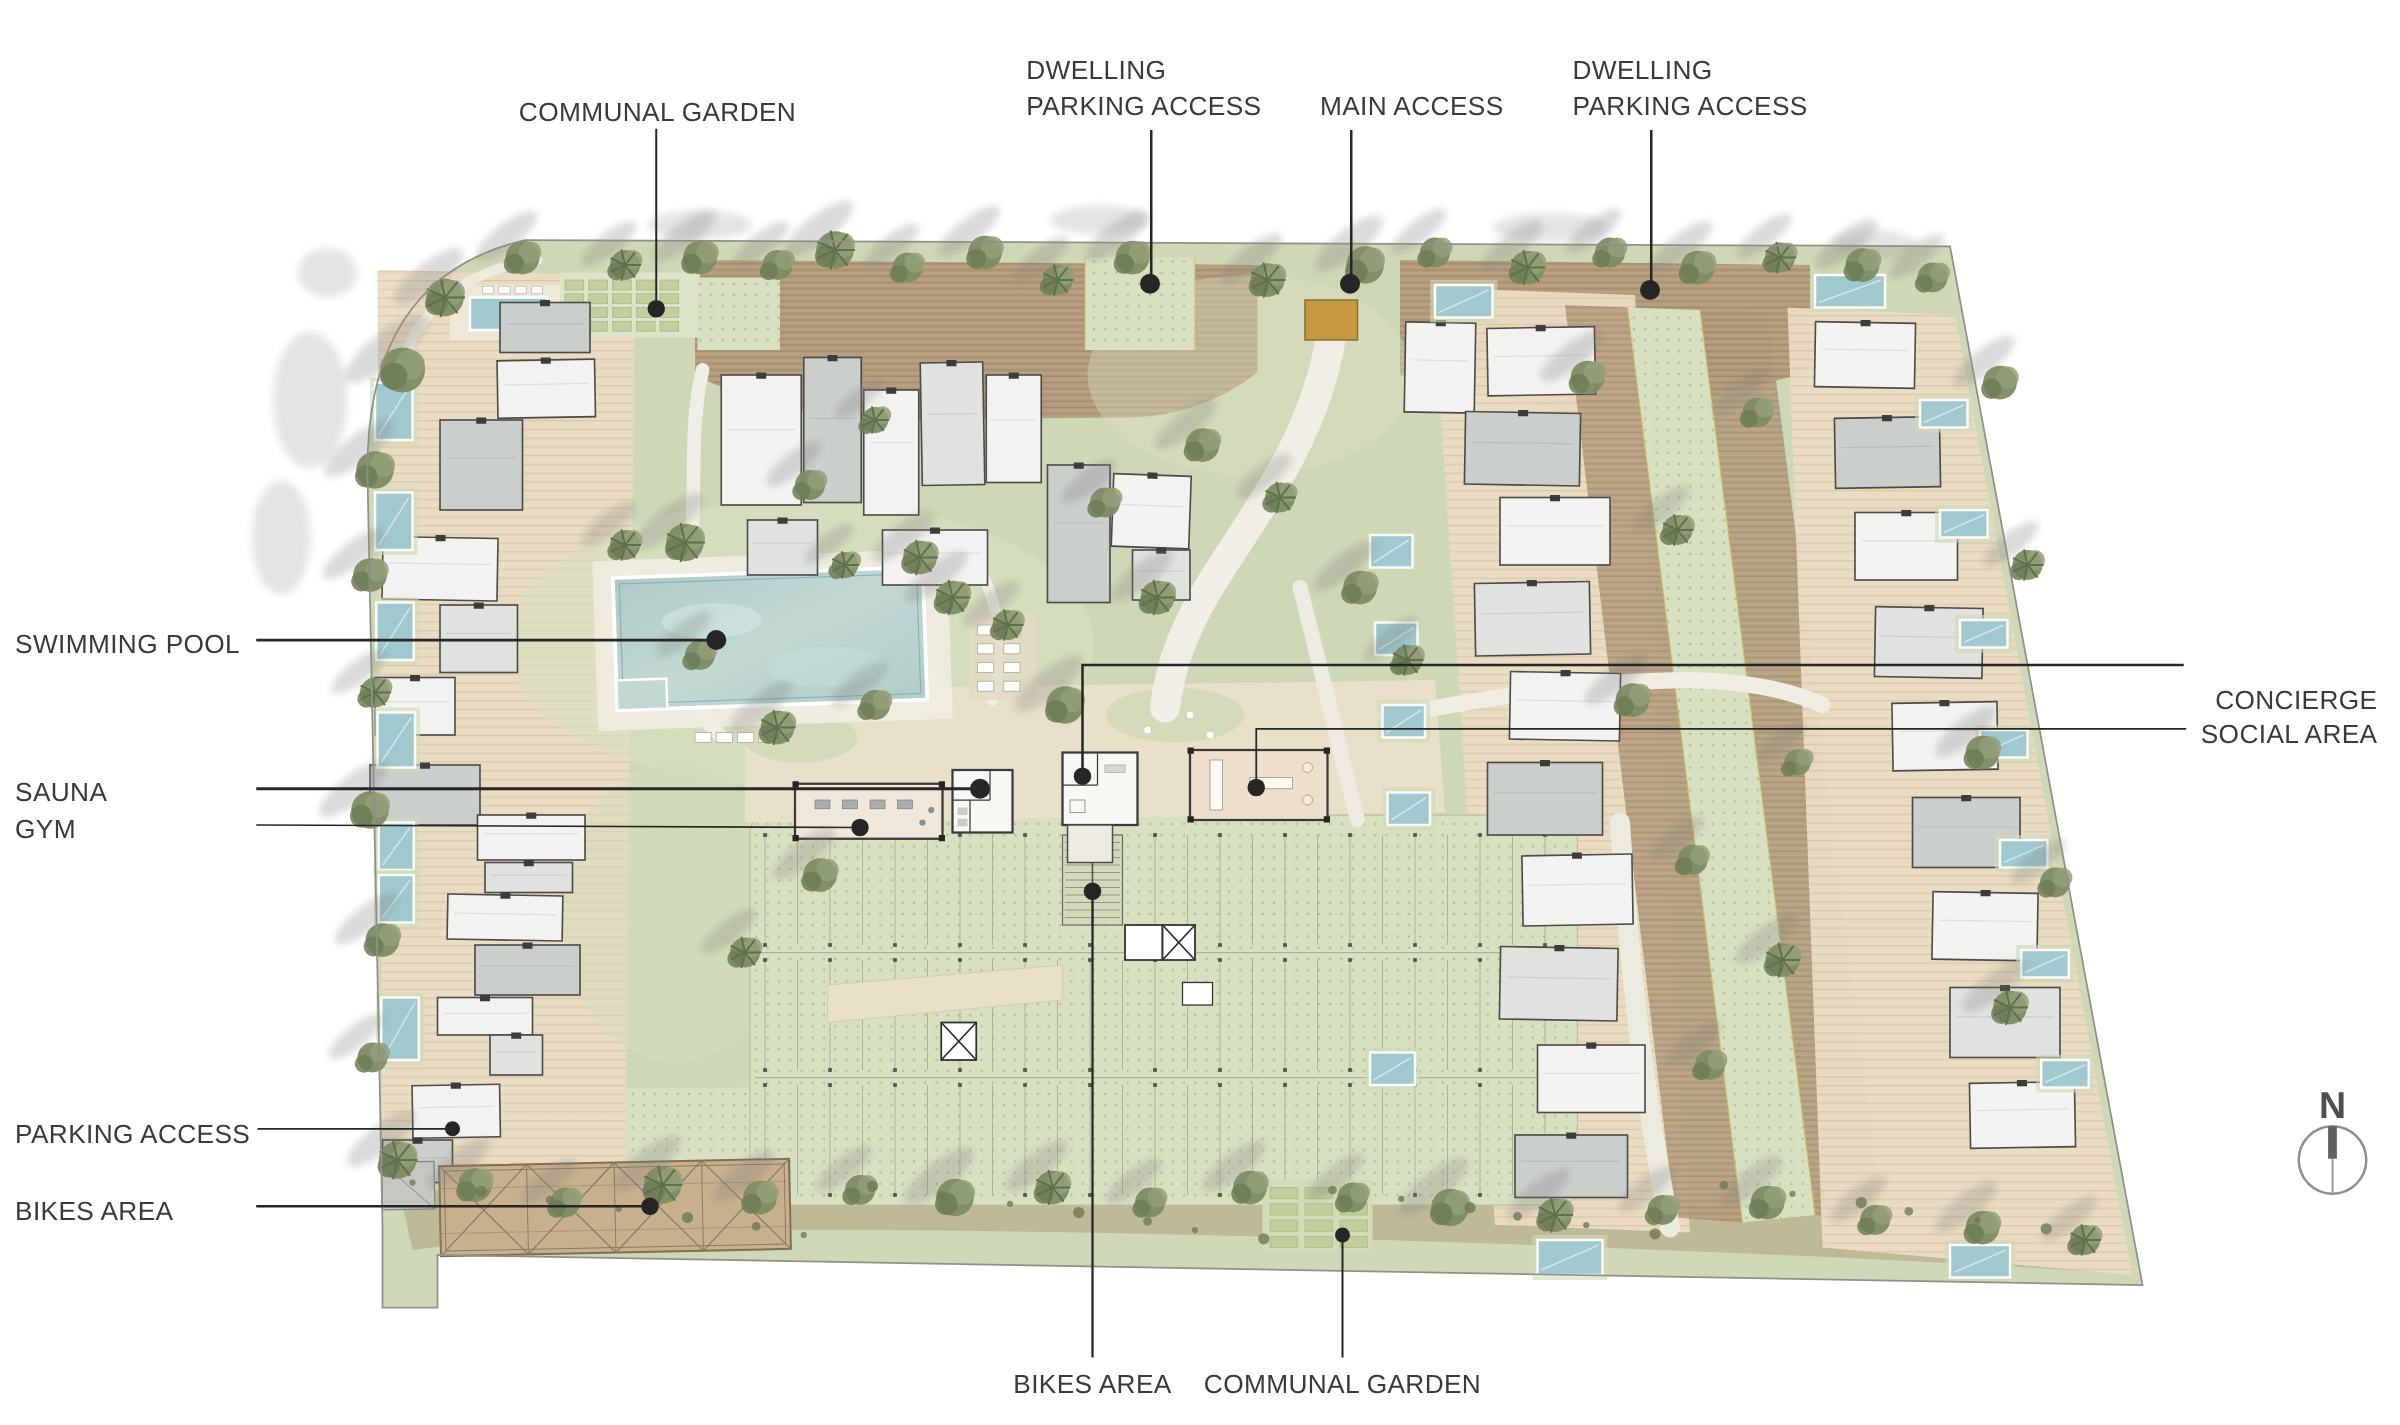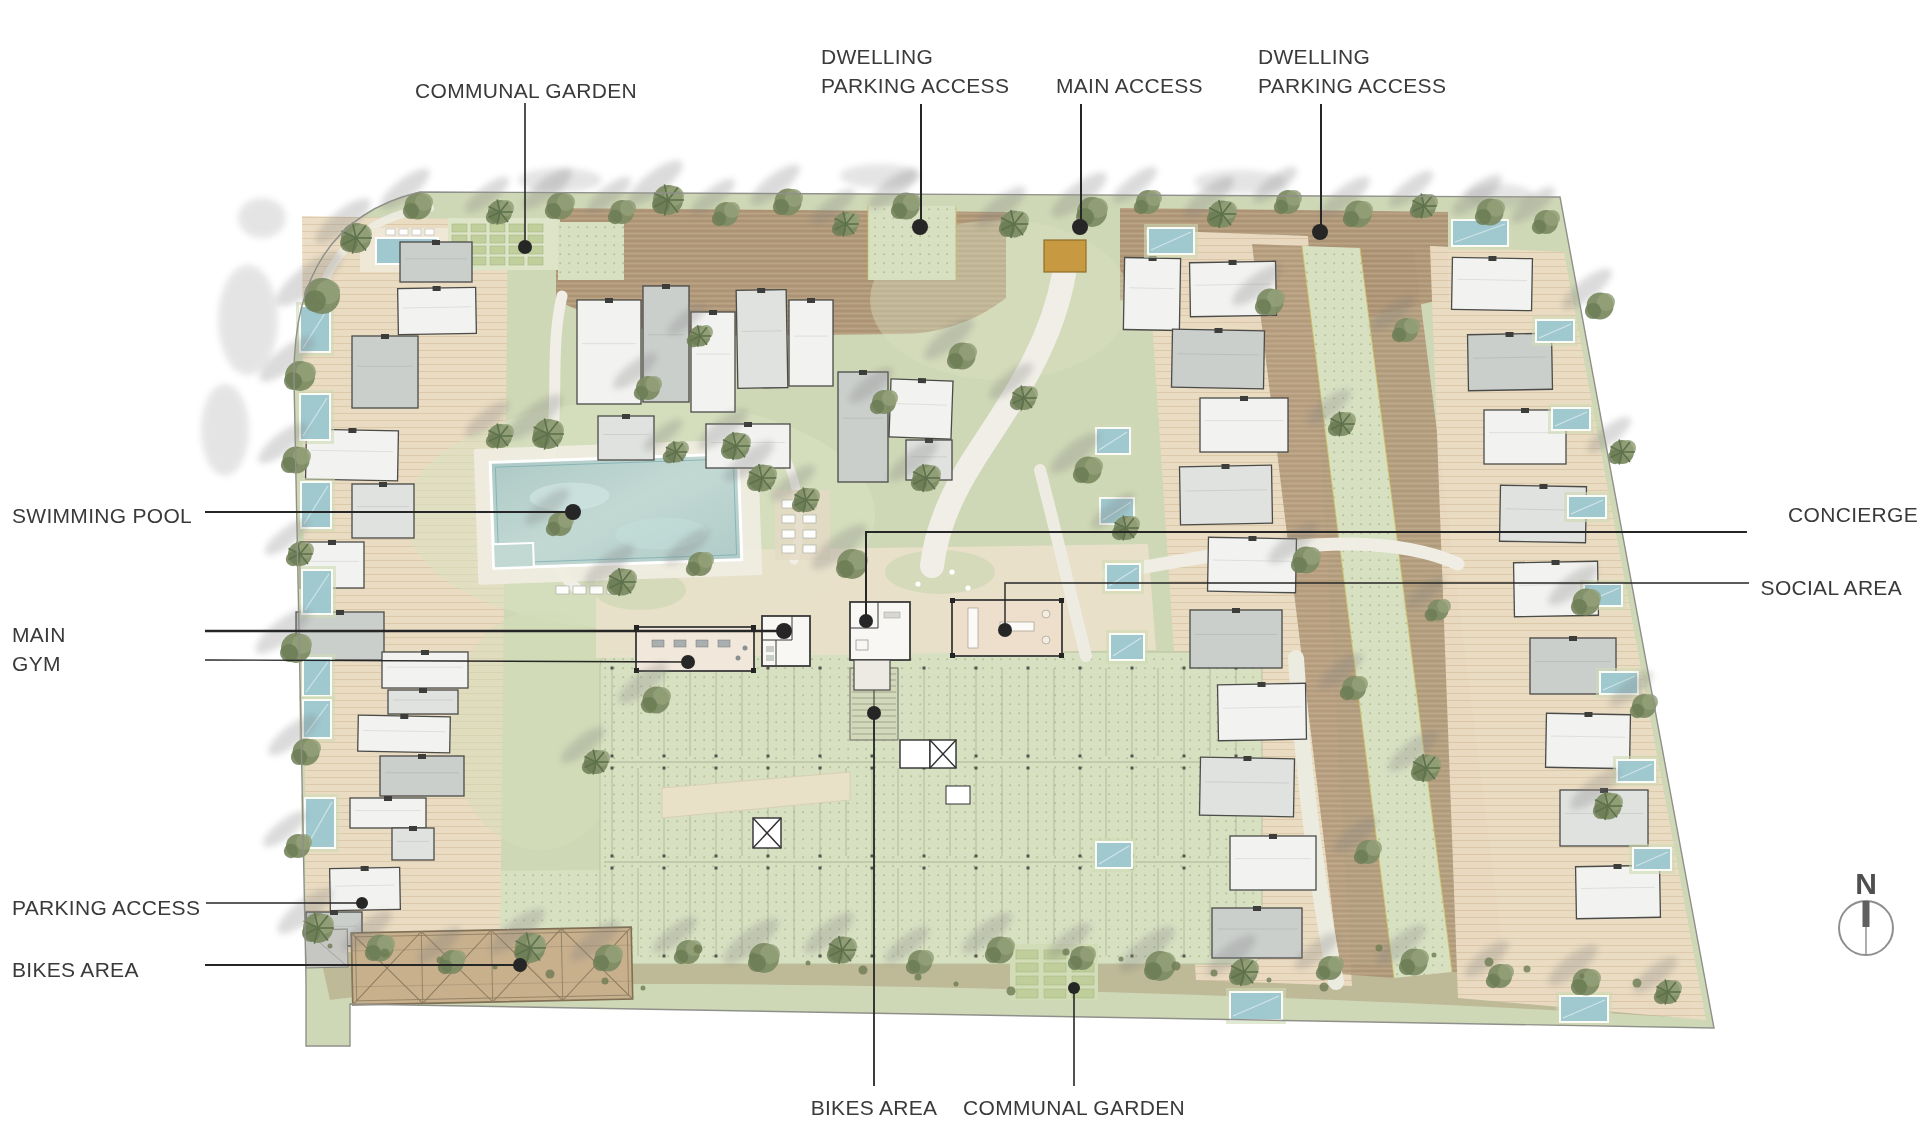--- a/index.html
+++ b/index.html
@@ -1323,28 +1323,28 @@
       </div>
     <div class="label" style="left: 1258px; top: 42px; text-align: left;">
         <span>DWELLING</span>
         <span>PARKING ACCESS</span>
       </div>
     <div class="label" style="left: 12px; top: 501px; text-align: left;">
         <span>SWIMMING POOL</span>
         <span></span>
       </div>
     <div class="label" style="left: 12px; top: 620px; text-align: left;">
-        <span>MAIN</span>
+        <span>SAUNA</span>
         <span></span>
       </div>
     <div class="label" style="left: 12px; top: 649px; text-align: right;">
         <span>GYM</span>
         <span></span>
       </div>
-    <div class="label" style="left: 1902px; top: 500px; text-align: center; transform: translateX(-100%); margin-left: 16px;">
+    <div class="label" style="left: 1902px; top: 546px; text-align: center; transform: translateX(-100%);">
         <span>CONCIERGE</span>
         <span></span>
       </div>
     <div class="label" style="left: 1902px; top: 573px; text-align: right; transform: translateX(-100%);">
         <span>SOCIAL AREA</span>
         <span></span>
       </div>
     <div class="label" style="left: 12px; top: 893px; text-align: left;">
         <span>PARKING ACCESS</span>
         <span></span>

